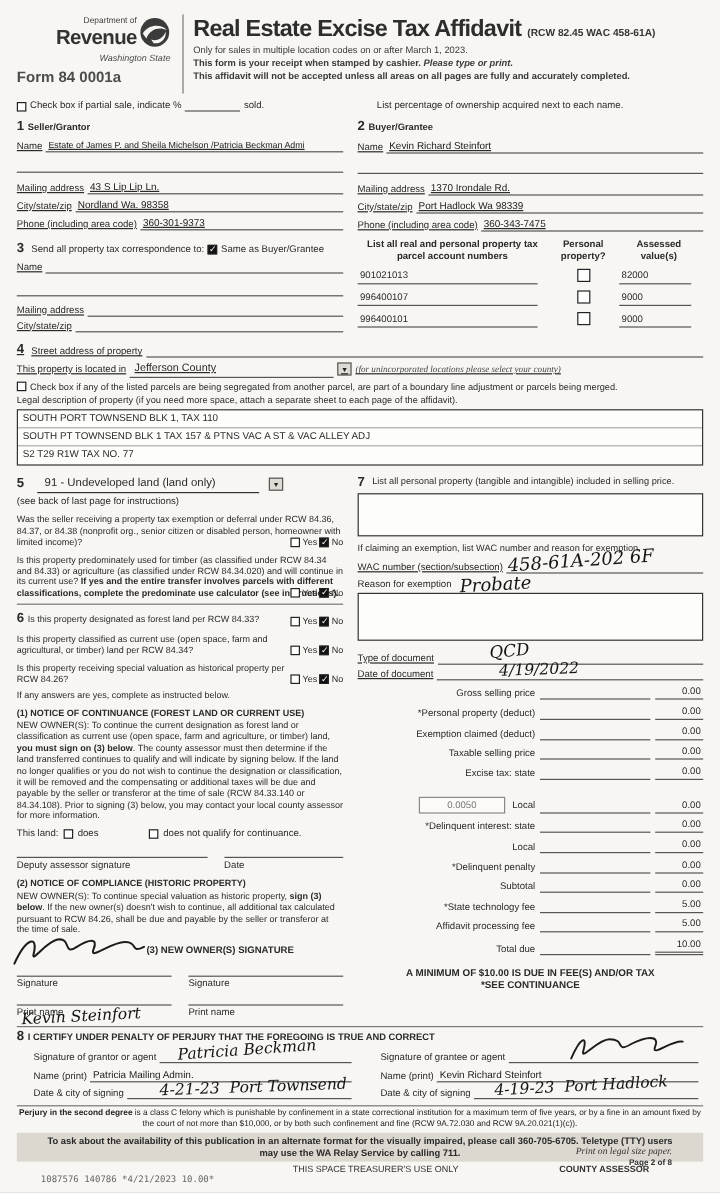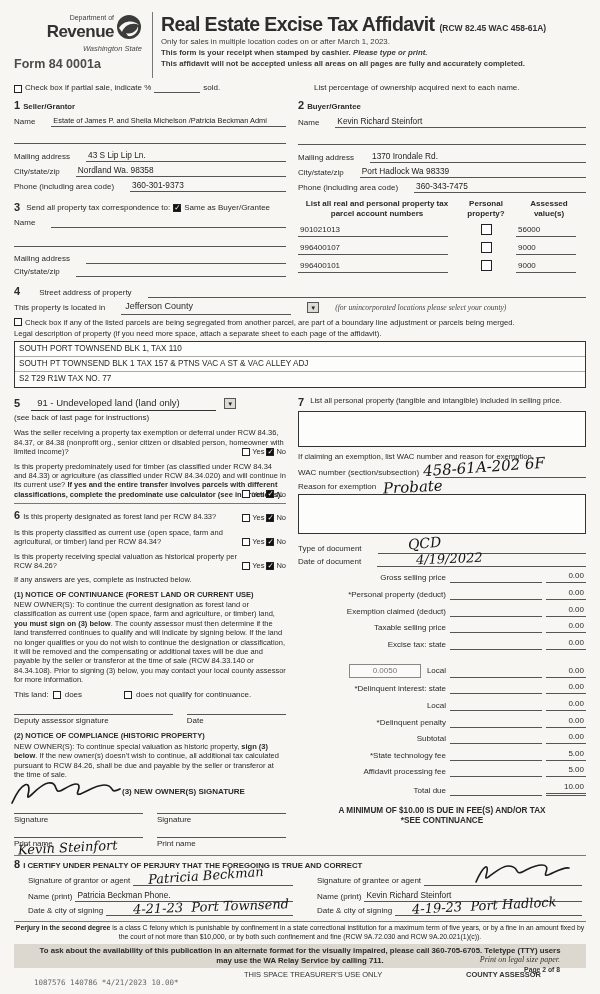--- a/index.html
+++ b/index.html
@@ -27,21 +27,21 @@
   .subline { font-size:7.8px; color:#3a3a3a; margin-top:1px; }
   .subline b { font-weight:bold; }
   .partial-row { display:flex; align-items:flex-end; margin-top:5px; }
   .partial-left { display:flex; align-items:flex-end; gap:3px; width:300px; }
   
   .cb { display:inline-block; width:8px; height:8px; border:1.2px solid #222; background:#fff; vertical-align:-1px; position:relative; flex:none; }
   .cb.checked { background:#111; }
   .cb.checked::after { content:"✓"; position:absolute; left:0px; top:-2px; color:#fff; font-size:7.5px; }
   .cb.big { width:11px; height:11px; }
   .fill { flex:1; border-bottom:1px solid #555; min-height:9px; }
-  .line { display:flex; align-items:flex-end; gap:16px; margin-top:3px; }
+  .line { display:flex; align-items:flex-end; gap:3px; margin-top:3px;text-decoration:underline; }
   .typed { font-size:8.3px; color:#222; padding:0 2px; border-bottom:1px solid #555; }
   .sec-no { font-size:11px; font-weight:bold; margin-right:3px; }
   .sec-head { font-weight:bold; font-size:7.8px; }
   .cols { display:flex; gap:12px; margin-top:4px; }
   .col-l { width:272px; }
   .col-r { width:288px; }
   .dd { display:inline-block; width:12px; height:11px; border:1px solid #555; background:#dedbd4; text-align:center; line-height:9px; vertical-align:-2px; }
   .dd::after { content:"▼"; font-size:6px; color:#222; }
   .ser-it { font-family:"Liberation Serif", serif; font-style:italic; color:#444; font-size:7.6px; }
   .hw { font-family:"DejaVu Serif", serif; font-style:italic; color:#141414; }
@@ -207,21 +207,21 @@
           </div>
 
         <div class="ptab-head">
           <div class="ptab-c1">List all real and personal property tax parcel account numbers</div>
           <div class="ptab-c2">Personal property?</div>
           <div class="ptab-c3">Assessed value(s)</div>
         </div>
         <div class="ptab-row">
           <span class="num">901021013</span>
           <span class="pp"><span class="cb big"></span></span>
-          <span class="val">56000</span>
+          <span class="val">82000</span>
         </div>
         <div class="ptab-row">
           <span class="num">996400107</span>
           <span class="pp"><span class="cb big"></span></span>
           <span class="val">9000</span>
         </div>
         <div class="ptab-row">
           <span class="num">996400101</span>
           <span class="pp"><span class="cb big"></span></span>
           <span class="val">9000</span>
@@ -464,21 +464,21 @@
       <div><span class="sec-no">8</span><span class="bold" style="font-size:7.8px">I CERTIFY UNDER PENALTY OF PERJURY THAT THE FOREGOING IS TRUE AND CORRECT</span></div>
       <div class="s8-cols">
         <div style="flex:1;padding-left:14px">
           <div class="fld">
             <span>Signature of grantor or agent</span>
             <span class="fill"></span>
             <span class="hw" style="position:absolute;left:120px;top:-8px;font-size:13px;transform:rotate(-4deg);white-space:nowrap">Patricia Beckman</span>
           </div>
           <div class="fld">
             <span>Name (print)</span>
-            <span class="fill"><span class="typed" style="border:none">Patricia Beckman Phone.</span></span>
+            <span class="fill"><span class="typed" style="border:none">Patricia Mailing Admin.</span></span>
           </div>
           <div class="fld">
             <span>Date &amp; city of signing</span>
             <span class="fill"></span>
             <span class="hw" style="position:absolute;left:105px;top:-7px;font-size:13px;transform:rotate(-2deg);white-space:nowrap"><span>4-21-23</span>&nbsp;&nbsp;<span>Port Townsend</span></span>
           </div>
         </div>
         <div style="flex:1;padding-right:4px">
           <div class="fld" style="position:relative">
             <span>Signature of grantee or agent</span>

